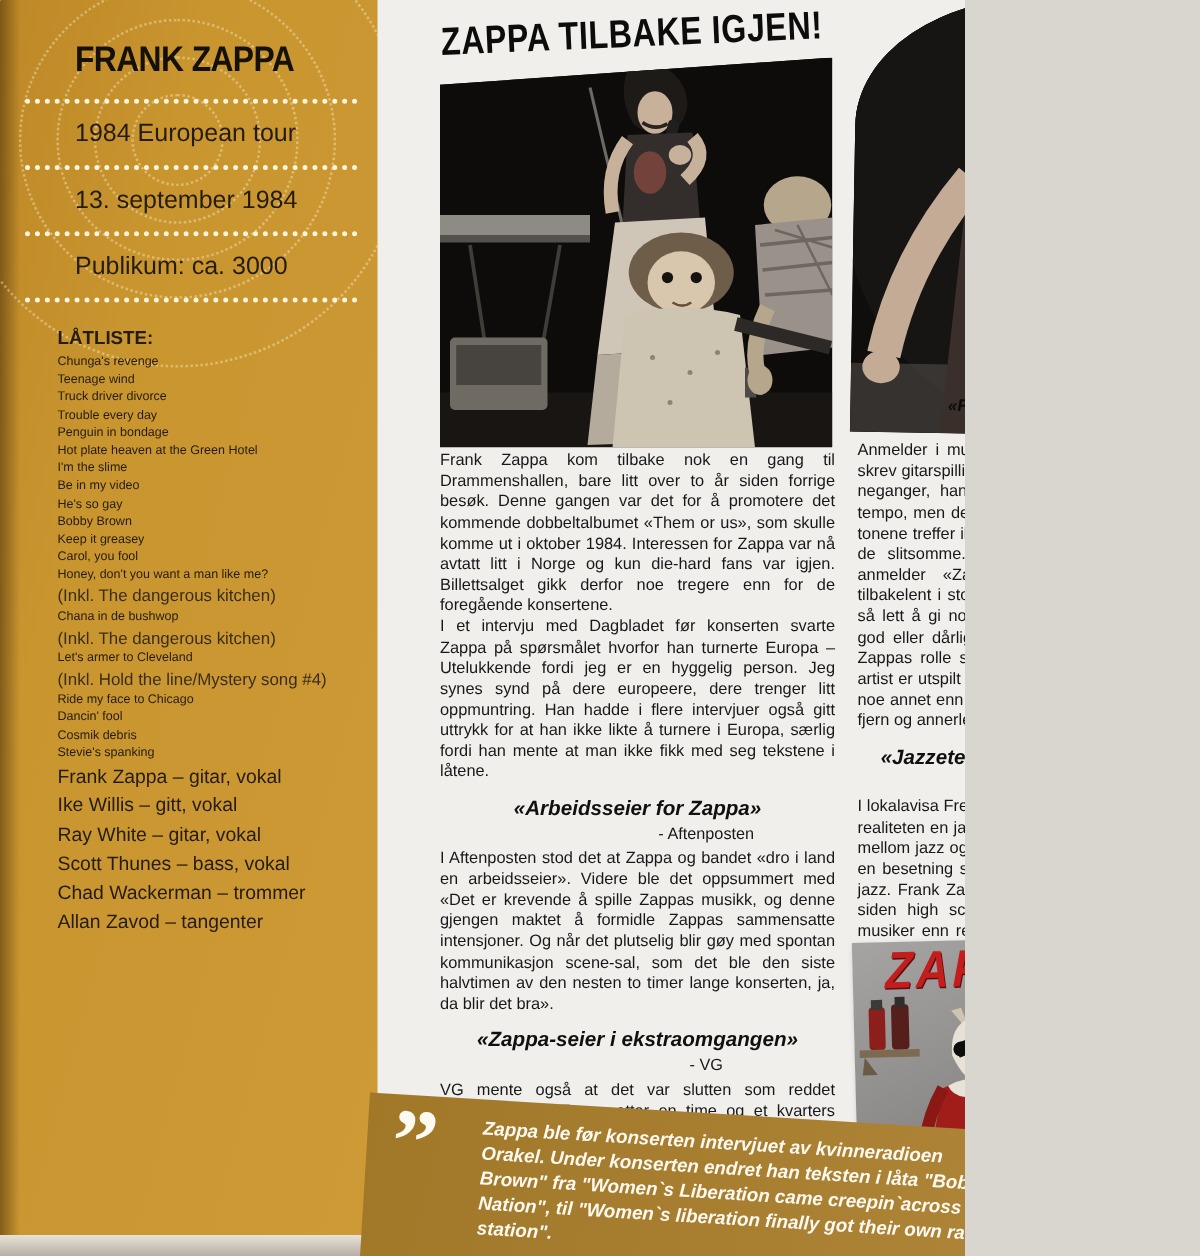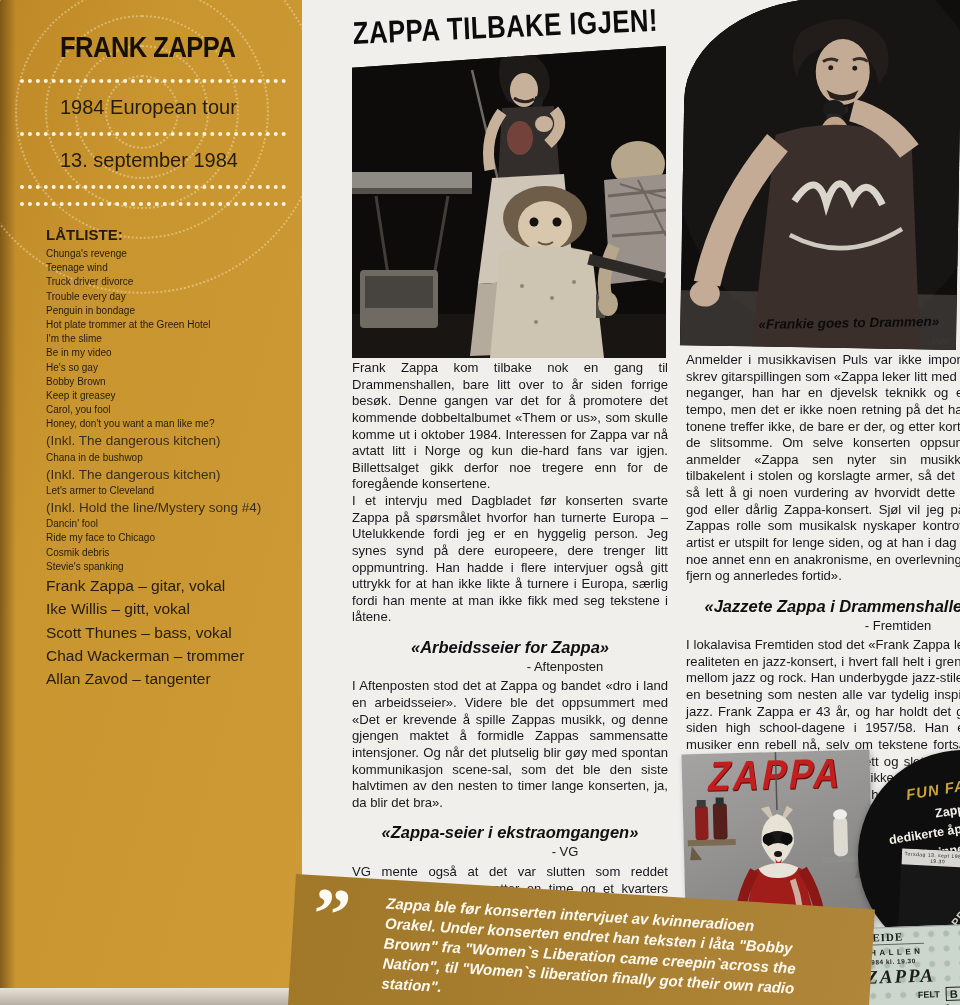--- a/index.html
+++ b/index.html
@@ -1,16 +1,16 @@
 <!DOCTYPE html>
 <html><head>
 <meta charset="utf-8">
 <style>
   html,body{margin:0;padding:0;background:#d9d6d0;}
-  .page{position:relative;width:960px;height:1005px;overflow:hidden;
+  .page{position:relative;width:772px;height:1005px;overflow:hidden;
         background:#f1efec;font-family:"Liberation Sans",sans-serif;}
 
   
   .sidebar{position:absolute;left:0;top:0;width:302px;height:990px;
            background:linear-gradient(105deg,#bd8826 0%,#c9952f 30%,#cd9a36 100%);
            overflow:hidden;color:#241c10;}
   .sidebar::before{content:"";position:absolute;left:0;top:0;bottom:0;width:16px;
            background:linear-gradient(90deg,rgba(74,46,10,.55),rgba(74,46,10,0));}
   .ring{position:absolute;border:2px dotted rgba(255,246,216,.38);border-radius:50%;}
   .side-inner{position:relative;z-index:2;padding:26px 10px 0 54px;}
@@ -121,51 +121,53 @@
     <div class="ring" style="left:105px;top:75px;width:70px;height:70px;"></div>
     <div class="ring" style="left:-40px;top:-70px;width:360px;height:360px;"></div>
 
     <div class="side-inner">
       <div class="side-title">FRANK ZAPPA</div>
       <div class="dotline"></div>
       <div class="side-info">1984 European tour</div>
       <div class="dotline"></div>
       <div class="side-info">13. september 1984</div>
       <div class="dotline"></div>
+      <div class="side-info">Publikum: ca. 3000</div>
       <div class="dotline"></div>
 
       <div class="list-label">LÅTLISTE:</div>
       <div>
           <div class="song">Chunga's revenge</div>
           <div class="song">Teenage wind</div>
           <div class="song">Truck driver divorce</div>
           <div class="song">Trouble every day</div>
           <div class="song">Penguin in bondage</div>
-          <div class="song">Hot plate trommer at the Green Hotel</div>
+          <div class="song">Hot plate heaven at the Green Hotel</div>
           <div class="song">I'm the slime</div>
           <div class="song">Be in my video</div>
           <div class="song">He's so gay</div>
           <div class="song">Bobby Brown</div>
           <div class="song">Keep it greasey</div>
           <div class="song">Carol, you fool</div>
           <div class="song">Honey, don't you want a man like me?</div>
           <div class="small song">(Inkl. The dangerous kitchen)</div>
           <div class="song">Chana in de bushwop</div>
           <div class="small song">(Inkl. The dangerous kitchen)</div>
           <div class="song">Let's armer to Cleveland</div>
           <div class="small song">(Inkl. Hold the line/Mystery song #4)</div>
+          <div class="song">Ride my face to Chicago</div>
           <div class="song">Dancin' fool</div>
-          <div class="song">Ride my face to Chicago</div>
           <div class="song">Cosmik debris</div>
           <div class="song">Stevie's spanking</div>
         </div>
 
       <div>
           <div class="bandrow">Frank Zappa –  gitar, vokal</div>
           <div class="bandrow">Ike Willis – gitt, vokal</div>
+          <div class="bandrow">Ray White – gitar, vokal</div>
           <div class="bandrow">Scott Thunes – bass, vokal</div>
           <div class="bandrow">Chad Wackerman –  trommer</div>
           <div class="bandrow">Allan Zavod – tangenter</div>
         </div>
 
     </div>
   </div>
   <div class="page-edge"></div>
 
   <div class="headline">ZAPPA TILBAKE IGJEN!</div>

